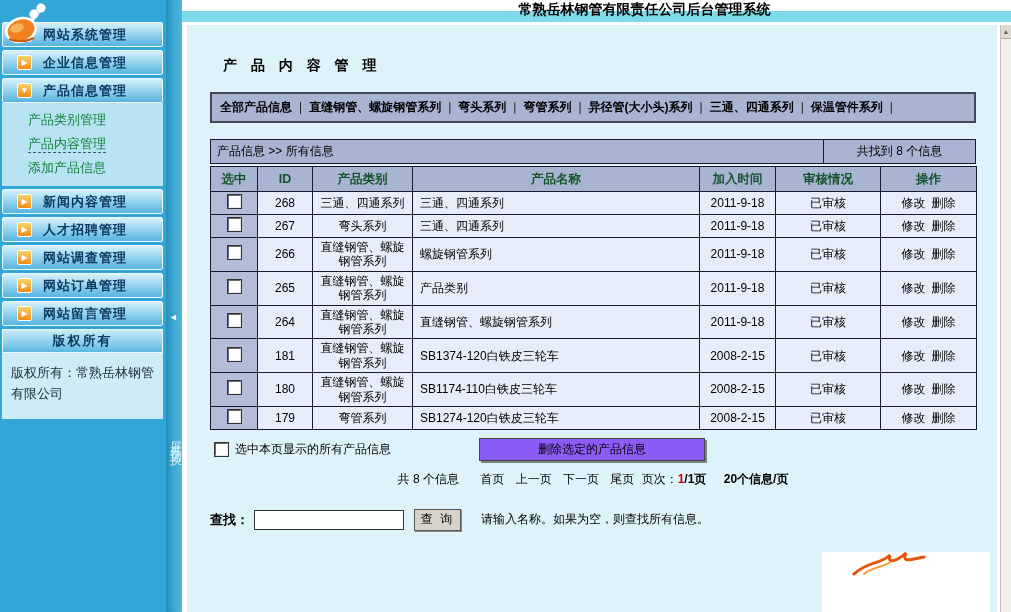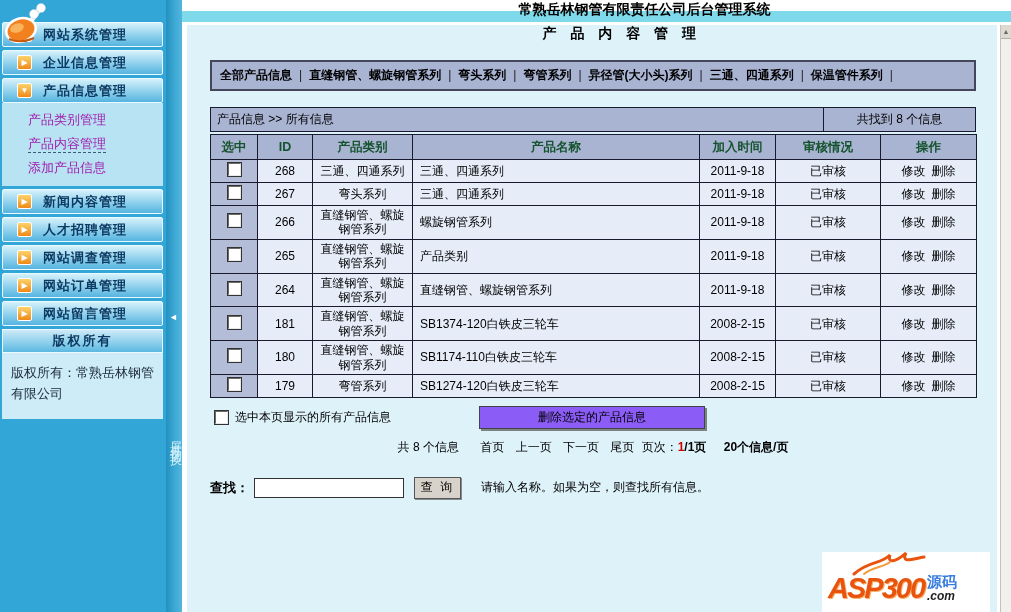--- a/index.html
+++ b/index.html
@@ -23,21 +23,21 @@
   .lsep { color:#cdeef8; font-size:12px; }
   .sb-menu { margin-top:22px; }
   .menu-bar { height:25px; margin:0 3px 3px 2px; display:flex; align-items:center; cursor:pointer;
     background:linear-gradient(180deg,#d6f1fb 0%,#9bd6ef 45%,#55b4e0 100%);
     border:1px solid #eafaff; border-radius:2px; }
   .menu-icon { width:15px; height:15px; margin:0 11px 0 14px; border:1px solid #fff; border-radius:2px;
     background:linear-gradient(#fcd36a,#ef8a17); color:#fff; font-size:8px;
     display:flex; align-items:center; justify-content:center; line-height:1; }
   .menu-label { color:#0d3a62; font-weight:bold; font-size:13px; letter-spacing:1px; }
   .submenu { background:#b7e3f2; margin:-3px 3px 3px 2px; padding:5px 0 6px 0; }
-  .submenu-item { font-size:13px; color:#a21caf; padding:3px 0 3px 26px; cursor:pointer; }
+  .submenu-item { font-size:13px; color:#15803d; padding:3px 0 3px 26px; cursor:pointer; }
   .submenu-item .active { border-bottom:1px dashed #3a5a78; padding-bottom:1px; }
   .cp-bar { height:24px; margin:0 3px 0 2px; display:flex; align-items:center; justify-content:center;
     background:linear-gradient(180deg,#cdeaf7 0%,#8fd0ec 55%,#5cb8e2 100%);
     border:1px solid #eafaff; color:#0d3a62; font-weight:bold; font-size:13px; letter-spacing:2px; }
   .cp-panel { margin:0 3px 0 2px; background:#cdecf7; color:#1c2a38; font-size:13px;
     padding:9px 4px 14px 9px; line-height:1.65; }
 
   
   .strip { position:absolute; left:166px; top:0; width:16px; height:612px; cursor:pointer;
     background:linear-gradient(90deg,#2490bf 0%,#3ea9d4 55%,#52b6de 100%); }
@@ -46,22 +46,22 @@
     font-size:12px; letter-spacing:4px; }
 
   
   .main { position:absolute; left:182px; top:0; right:0; bottom:0; background:#fff; }
   .titlebar { position:relative; height:25px; background:#fff; }
   .cyanline { position:absolute; top:11px; left:0; right:0; height:11px; background:#7edaea; }
   .title-text { position:absolute; top:1px; left:0; width:100%; padding-left:96px; text-align:center;
     font-size:14px; font-weight:bold; color:#000; z-index:2; }
   .content { position:absolute; left:5px; top:25px; width:810px; bottom:0; background:#def2fa; }
 
-  .heading { width:514px; text-align:right; font-size:14px; font-weight:bold;
-    color:#000; letter-spacing:5px; }
+  .heading { margin-top:32px; width:514px; text-align:left; font-size:14px; font-weight:bold;
+    color:#000; letter-spacing:5px;padding-left:36px; }
 
   .tabbar { margin:17px 0 0 23px; width:766px; background:#a9b3d2; border:2px solid #46465a;
     padding:5px 4px 5px 8px; font-size:12px; font-weight:bold; color:#000; }
   .tabbar .tab { cursor:pointer; }
   .tabbar .sep { margin:0 7px; color:#222; font-weight:normal; }
 
   table { border-collapse:collapse; }
   .bc-table { margin:16px 0 0 23px; width:766px; font-size:12px; }
   .bc-table td { background:#a9b3d2; border:1px solid #1a1a2e; height:24px; padding:2px 6px; color:#000; }
   .bc-left { width:613px; }
@@ -316,27 +316,20 @@
         <input class="s-input" value="" style="">
         <button class="s-btn">查 询</button>
         <span class="s-hint">请输入名称。如果为空，则查找所有信息。</span>
       </div>
 
       <div class="asp-logo">
         <svg class="flame" width="80" height="24" viewBox="0 0 80 24">
           <path d="M4 22 C20 8 30 13 40 3 C37 12 46 10 56 1 C51 12 62 7 74 5" stroke="#e8540e" stroke-width="3" fill="none" stroke-linecap="round"></path>
           <path d="M14 22 C24 14 32 16 40 10" stroke="#f59a3c" stroke-width="2" fill="none" stroke-linecap="round"></path>
         </svg>
-        <div class="asp-row">
-          <span class="asp-main">ASP300</span>
-          <span class="asp-cn">
-            <span class="cn">源码</span>
-            <span class="com">.com</span>
-          </span>
-        </div>
       </div>
     </section>
   </main>
 
   <div class="vscroll">
     <div class="vs-btn">▲</div>
   </div>
 </div>
 
 </body></html>

